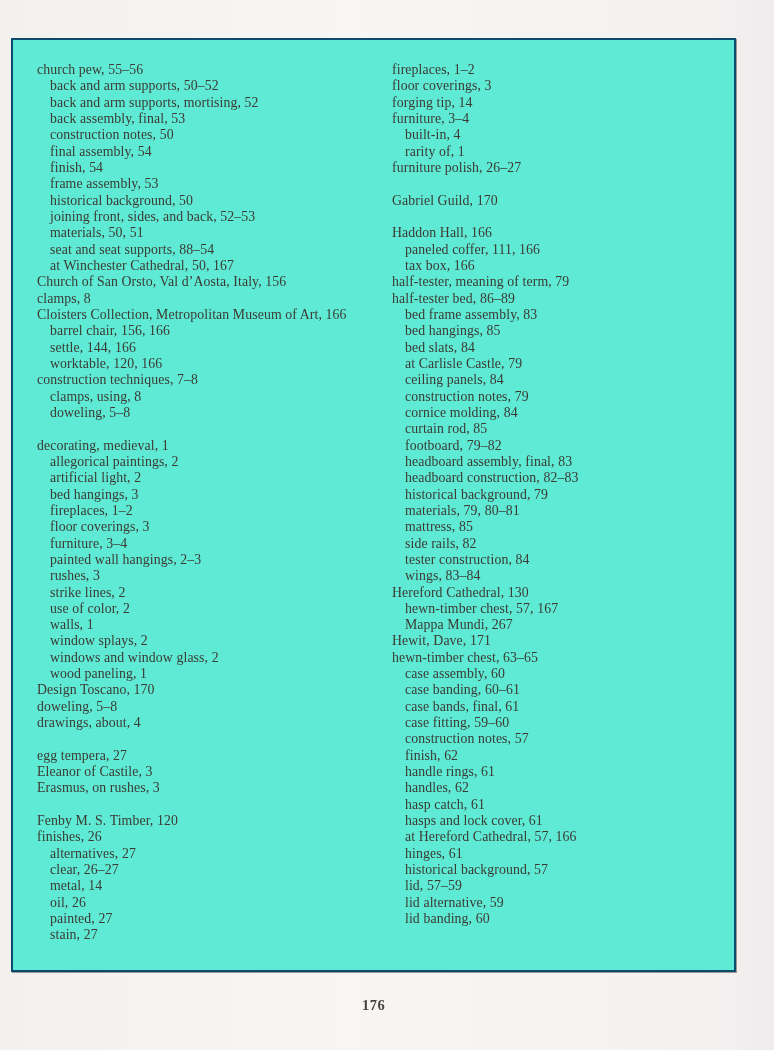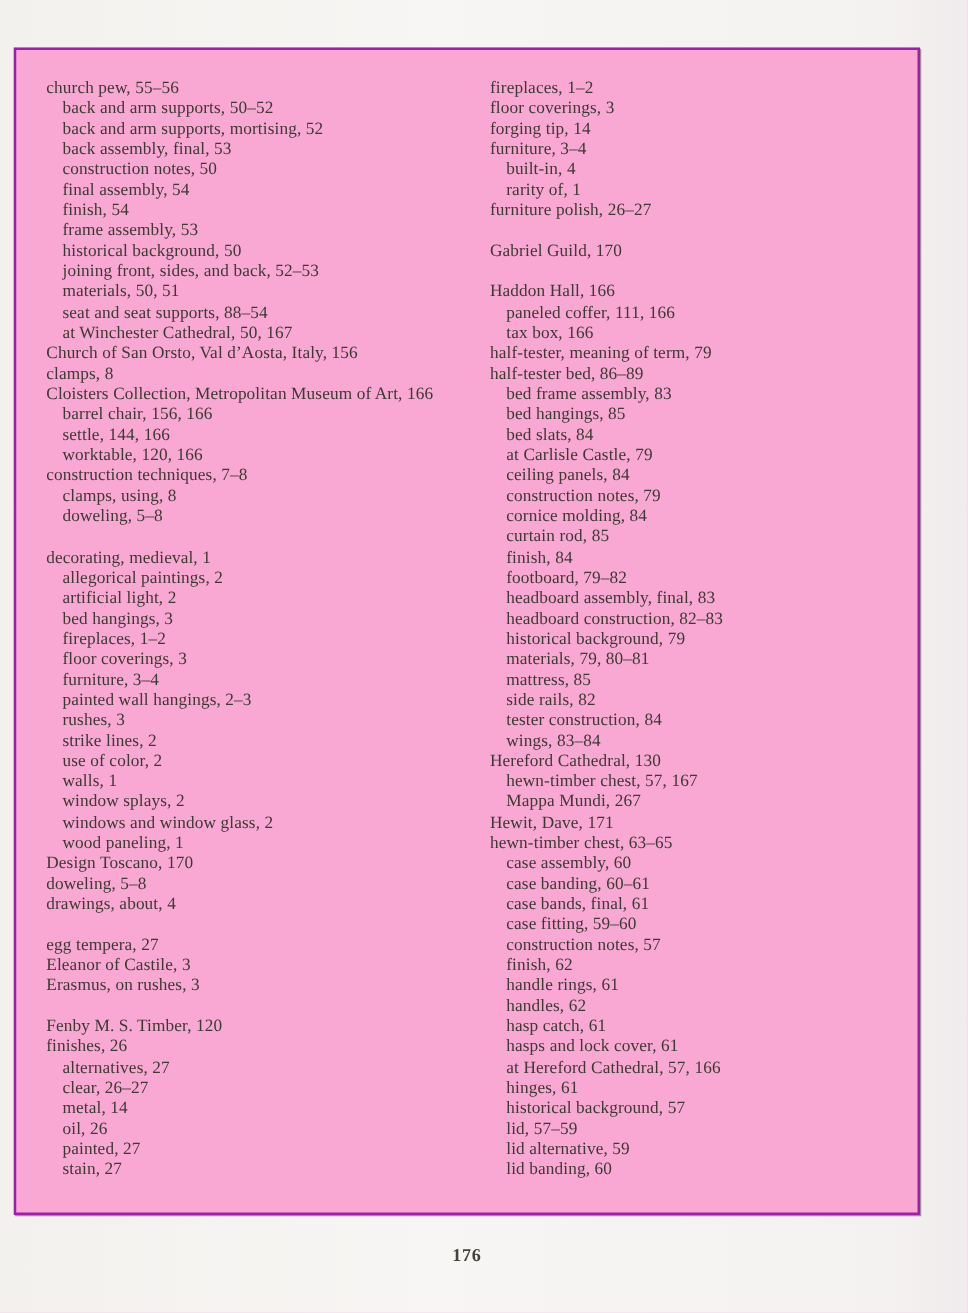--- a/index.html
+++ b/index.html
@@ -17,22 +17,22 @@
   .page {
     position: absolute;
     inset: 0;
   }
   .frame {
     position: absolute;
     left: 11px;
     top: 38px;
     width: 721px;
     height: 930px;
-    border: 2px solid #a21caf;
-    background: #f9a8d4;
+    border: 2px solid #0c4a6e;
+    background: #5eead4;
     box-shadow: 1px 1px 0 #9a9791;
   }
   .col {
     position: absolute;
     top: 22px;
     font-size: 13.8px;
     line-height: 16.33px;
     color: #3c3a33;
     letter-spacing: 0.1px;
   }
@@ -135,21 +135,20 @@
         <div class="line">half-tester, meaning of term, 79</div>
         <div class="line">half-tester bed, 86–89</div>
         <div class="line sub">bed frame assembly, 83</div>
         <div class="line sub">bed hangings, 85</div>
         <div class="line sub">bed slats, 84</div>
         <div class="line sub">at Carlisle Castle, 79</div>
         <div class="line sub">ceiling panels, 84</div>
         <div class="line sub">construction notes, 79</div>
         <div class="line sub">cornice molding, 84</div>
         <div class="line sub">curtain rod, 85</div>
-        <div class="line sub">finish, 84</div>
         <div class="line sub">footboard, 79–82</div>
         <div class="line sub">headboard assembly, final, 83</div>
         <div class="line sub">headboard construction, 82–83</div>
         <div class="line sub">historical background, 79</div>
         <div class="line sub">materials, 79, 80–81</div>
         <div class="line sub">mattress, 85</div>
         <div class="line sub">side rails, 82</div>
         <div class="line sub">tester construction, 84</div>
         <div class="line sub">wings, 83–84</div>
         <div class="line">Hereford Cathedral, 130</div>

